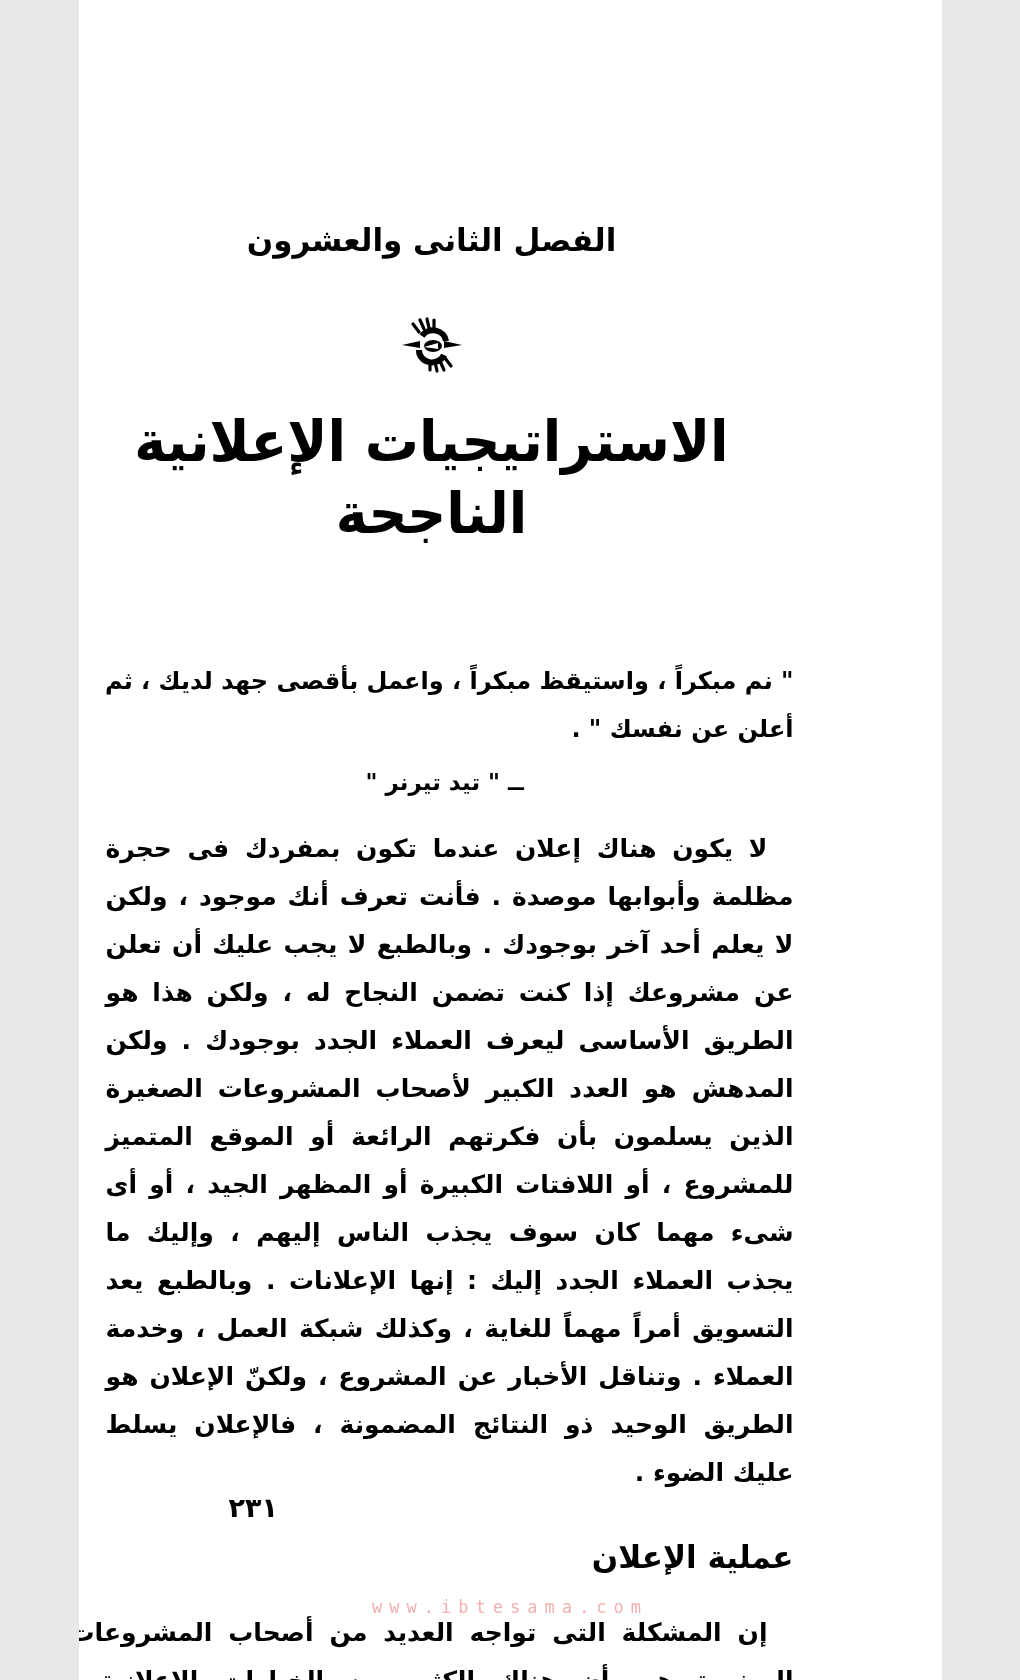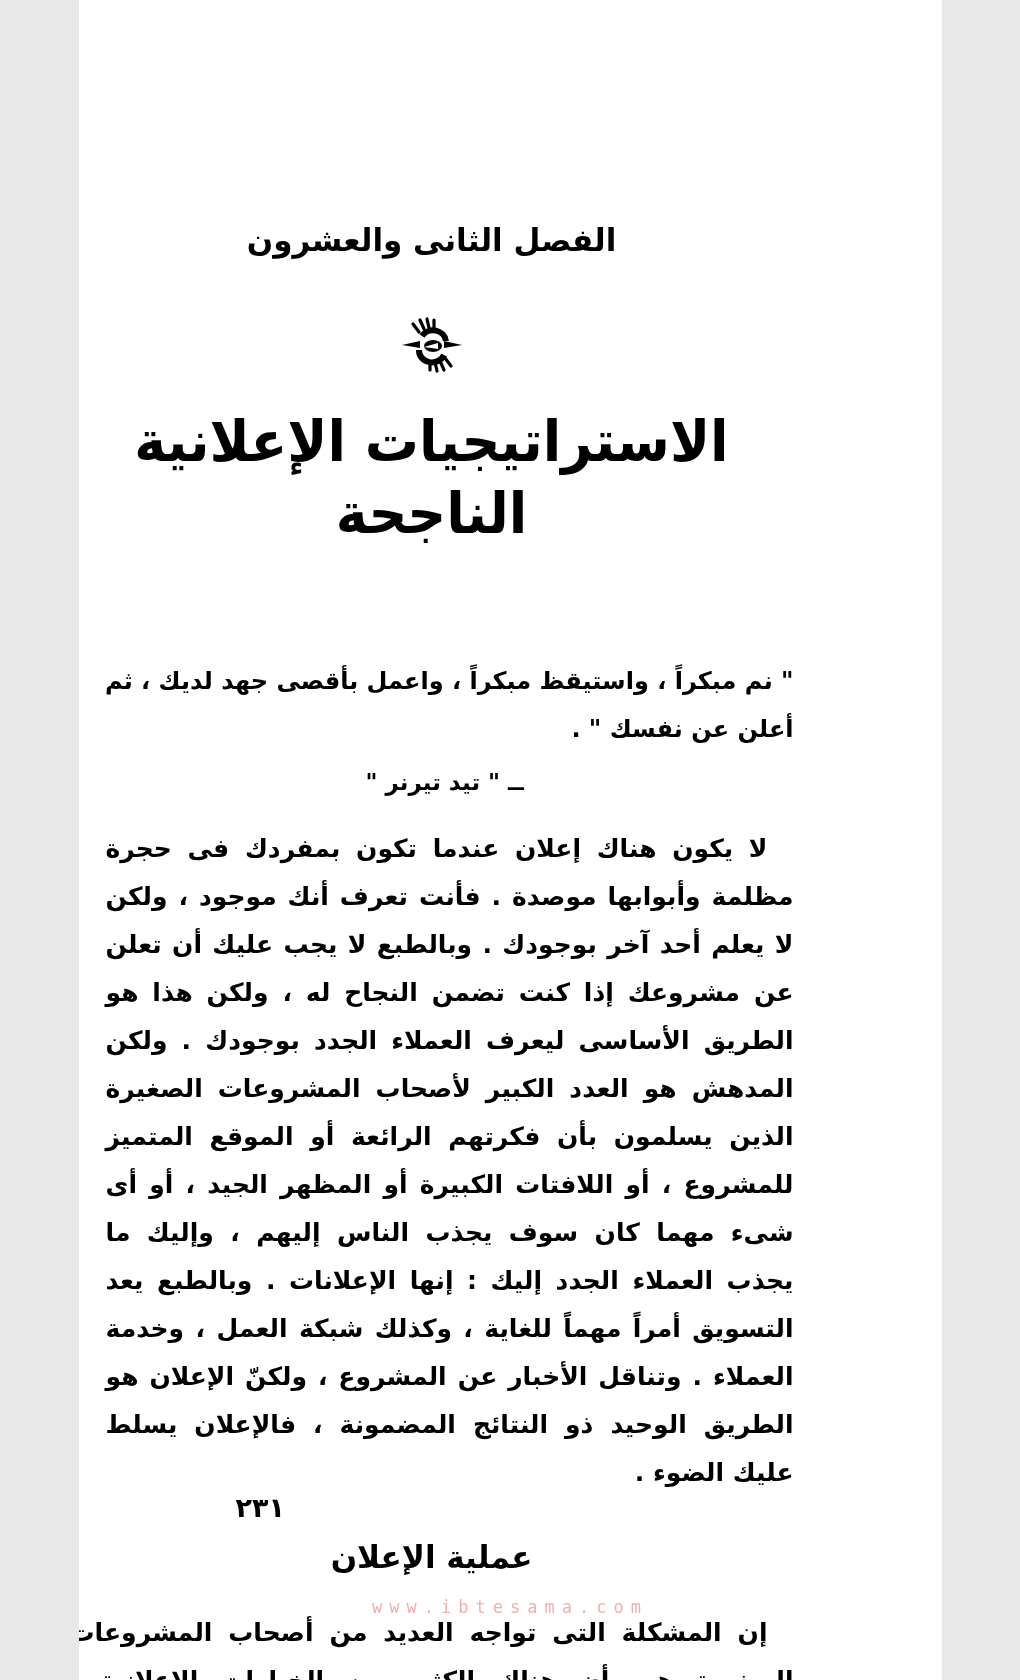--- a/index.html
+++ b/index.html
@@ -61,35 +61,34 @@
     font-size: 25px;
     font-weight: 700;
     line-height: 1.92;
     text-align: justify;
     text-justify: inter-word;
     margin-left: 36px;
   }
   .body-paragraph.indent-first { text-indent: 26px; }
   .section-heading {
     margin-top: 42px;
-    text-align: center;
     font-size: 31px;
     font-weight: 900;
   }
   .section-paragraph {
     margin-top: 34px;
     font-size: 25px;
     font-weight: 700;
     line-height: 1.92;
     text-align: justify;
     text-indent: 26px;
   }
   .page-number {
     position: absolute;
-    left: 157px;
+    left: 150px;
     top: 1492px;
     font-size: 27px;
     font-weight: 700;
     direction: rtl;
   }
   .watermark {
     position: absolute;
     top: 1597px;
     left: 0;
     width: 100%;

